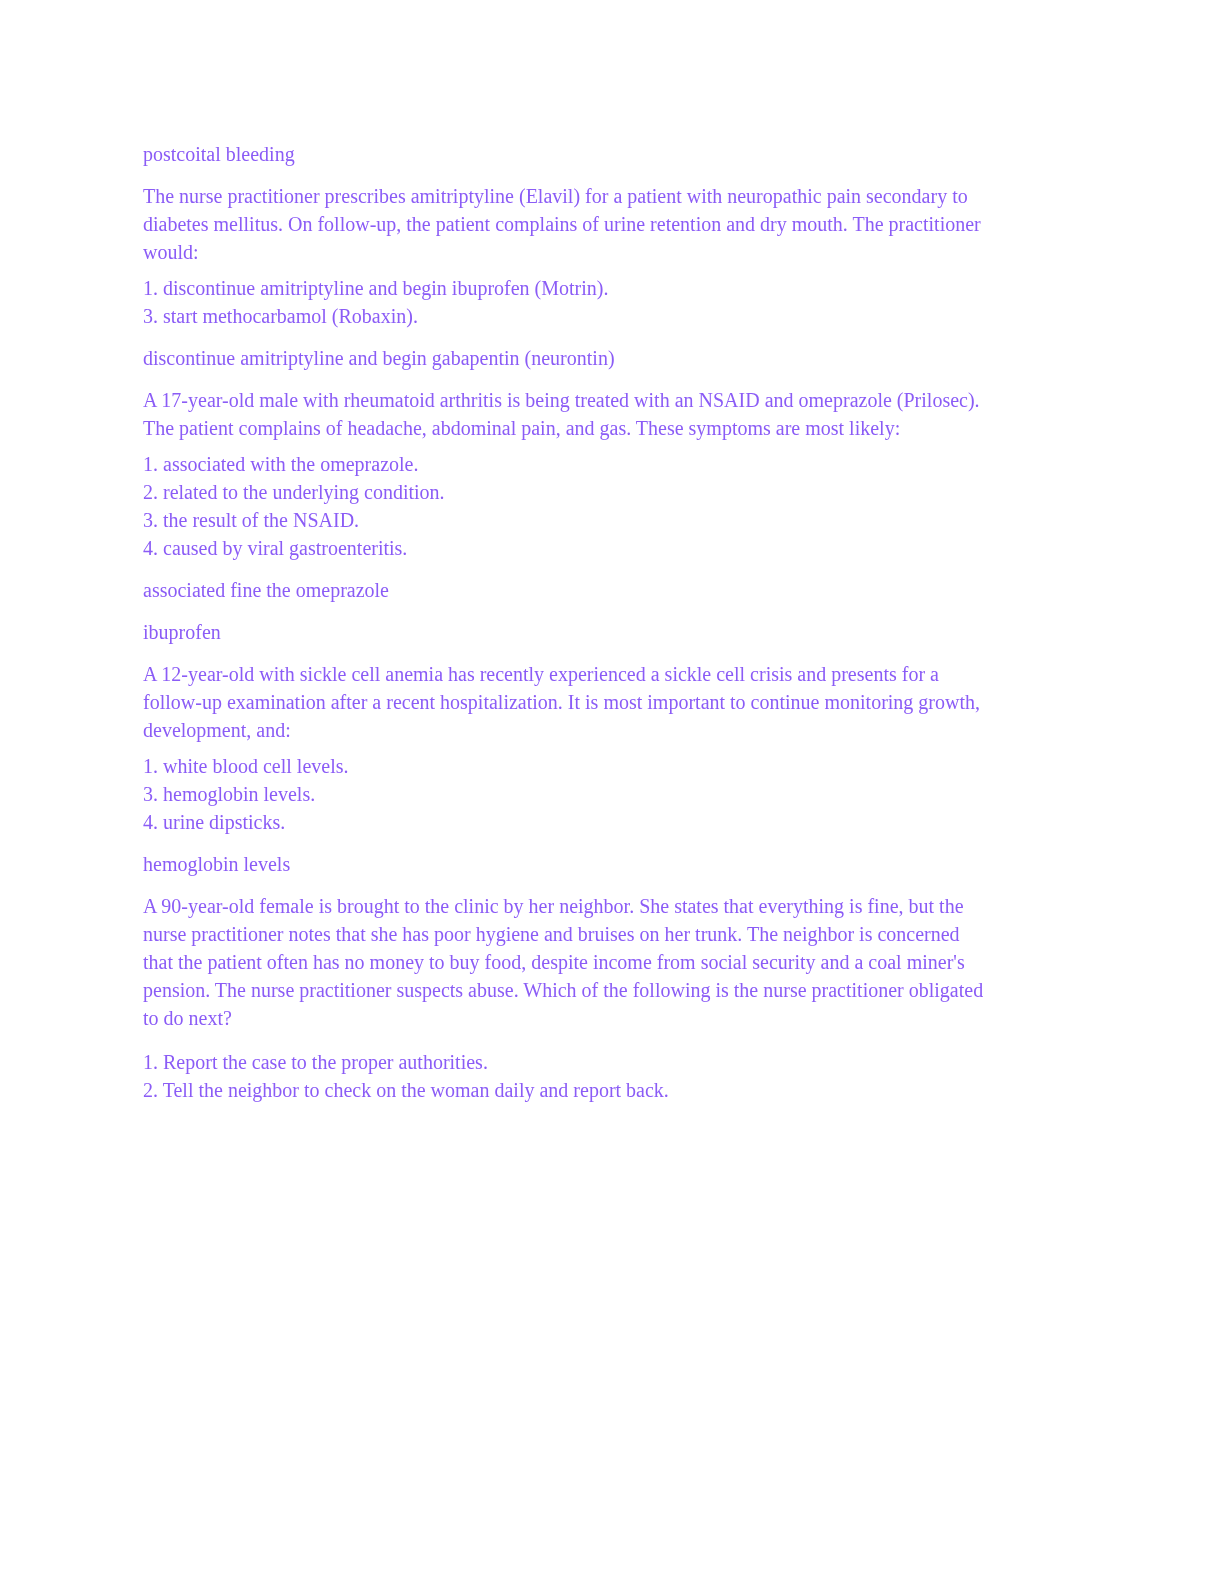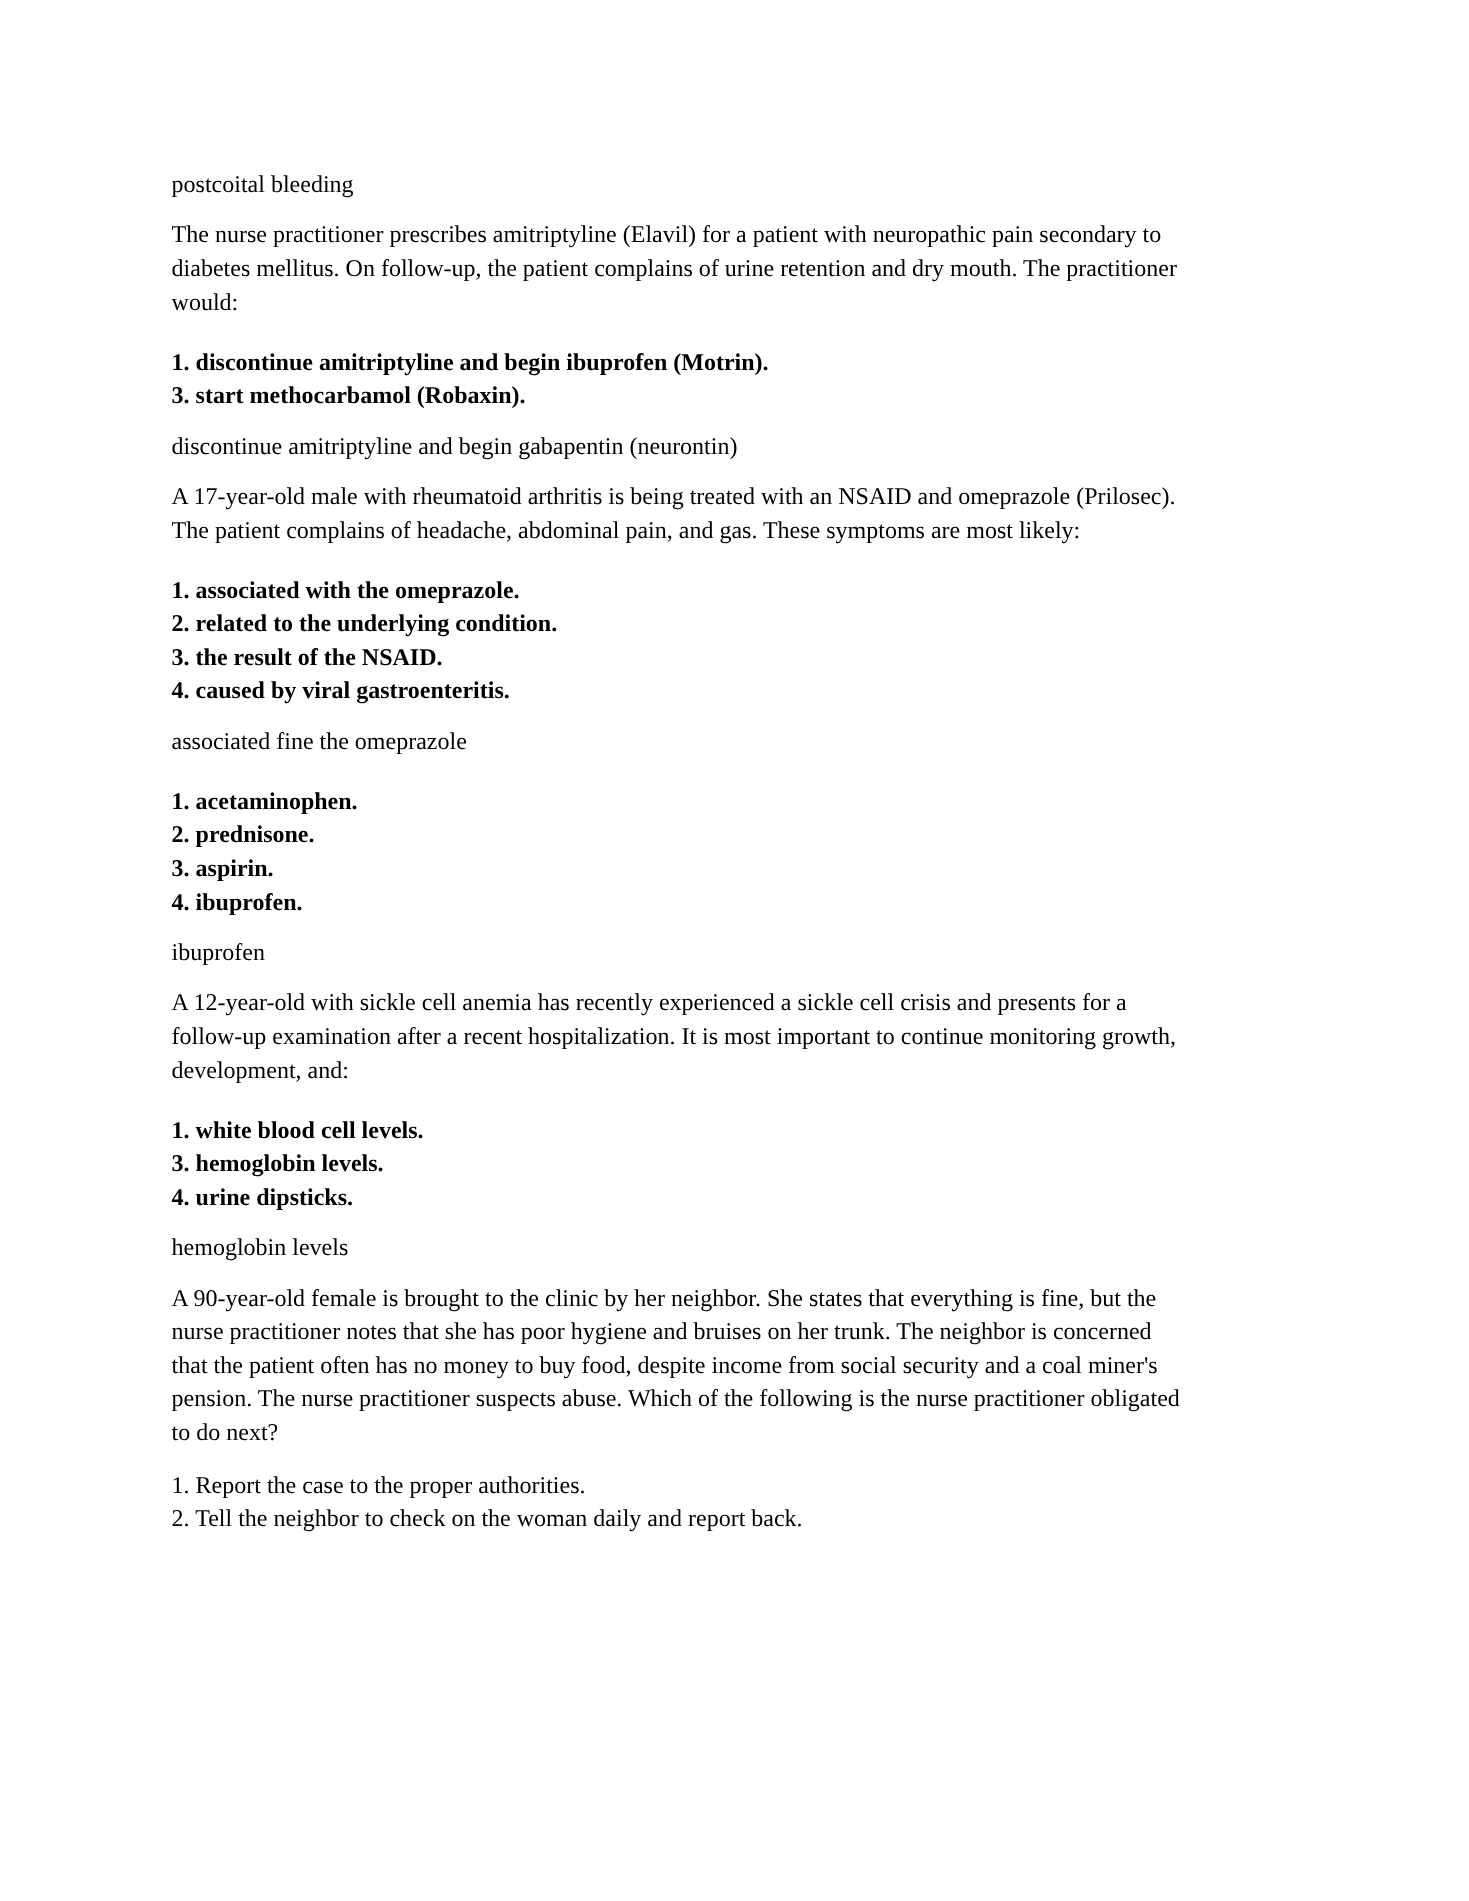--- a/index.html
+++ b/index.html
@@ -11,33 +11,32 @@
     position: relative;
     width: 1128px;
     height: 1584px;
     background: #ffffff;
     box-sizing: border-box;
     padding: 140px 60px 0 143px;
     overflow: hidden;
     font-family: "Liberation Serif", "DejaVu Serif", serif;
     font-size: 20px;
     line-height: 28px;
-    color: #000000;
+    color: #8b5cf6;
   }
   .block {
     margin: 14px 0 0 0;
     white-space: pre-line;
   }
   .block:first-child {
     margin-top: 0;
   }
   .block.options {
-    margin-top: 22px;
+    margin-top: 8px;
     white-space: normal;
-    font-weight: bold;
   }
   .block.options-inline {
     margin-top: 16px;
     white-space: normal;
   }
   .option-line {
     white-space: normal;
   }
 </style>
 </head>
@@ -56,26 +55,20 @@
       <div class="block answer">discontinue amitriptyline and begin gabapentin (neurontin)</div>
       <div class="block question">A 17-year-old male with rheumatoid arthritis is being treated with an NSAID and omeprazole (Prilosec).
 The patient complains of headache, abdominal pain, and gas. These symptoms are most likely:</div>
       <div class="block options">
         <div class="option-line">1. associated with the omeprazole.</div>
         <div class="option-line">2. related to the underlying condition.</div>
         <div class="option-line">3. the result of the NSAID.</div>
         <div class="option-line">4. caused by viral gastroenteritis.</div>
       </div>
       <div class="block answer">associated fine the omeprazole</div>
-      <div class="block options">
-        <div class="option-line">1. acetaminophen.</div>
-        <div class="option-line">2. prednisone.</div>
-        <div class="option-line">3. aspirin.</div>
-        <div class="option-line">4. ibuprofen.</div>
-      </div>
       <div class="block answer">ibuprofen</div>
       <div class="block question">A 12-year-old with sickle cell anemia has recently experienced a sickle cell crisis and presents for a
 follow-up examination after a recent hospitalization. It is most important to continue monitoring growth,
 development, and:</div>
       <div class="block options">
         <div class="option-line">1. white blood cell levels.</div>
         <div class="option-line">3. hemoglobin levels.</div>
         <div class="option-line">4. urine dipsticks.</div>
       </div>
       <div class="block answer">hemoglobin levels</div>

